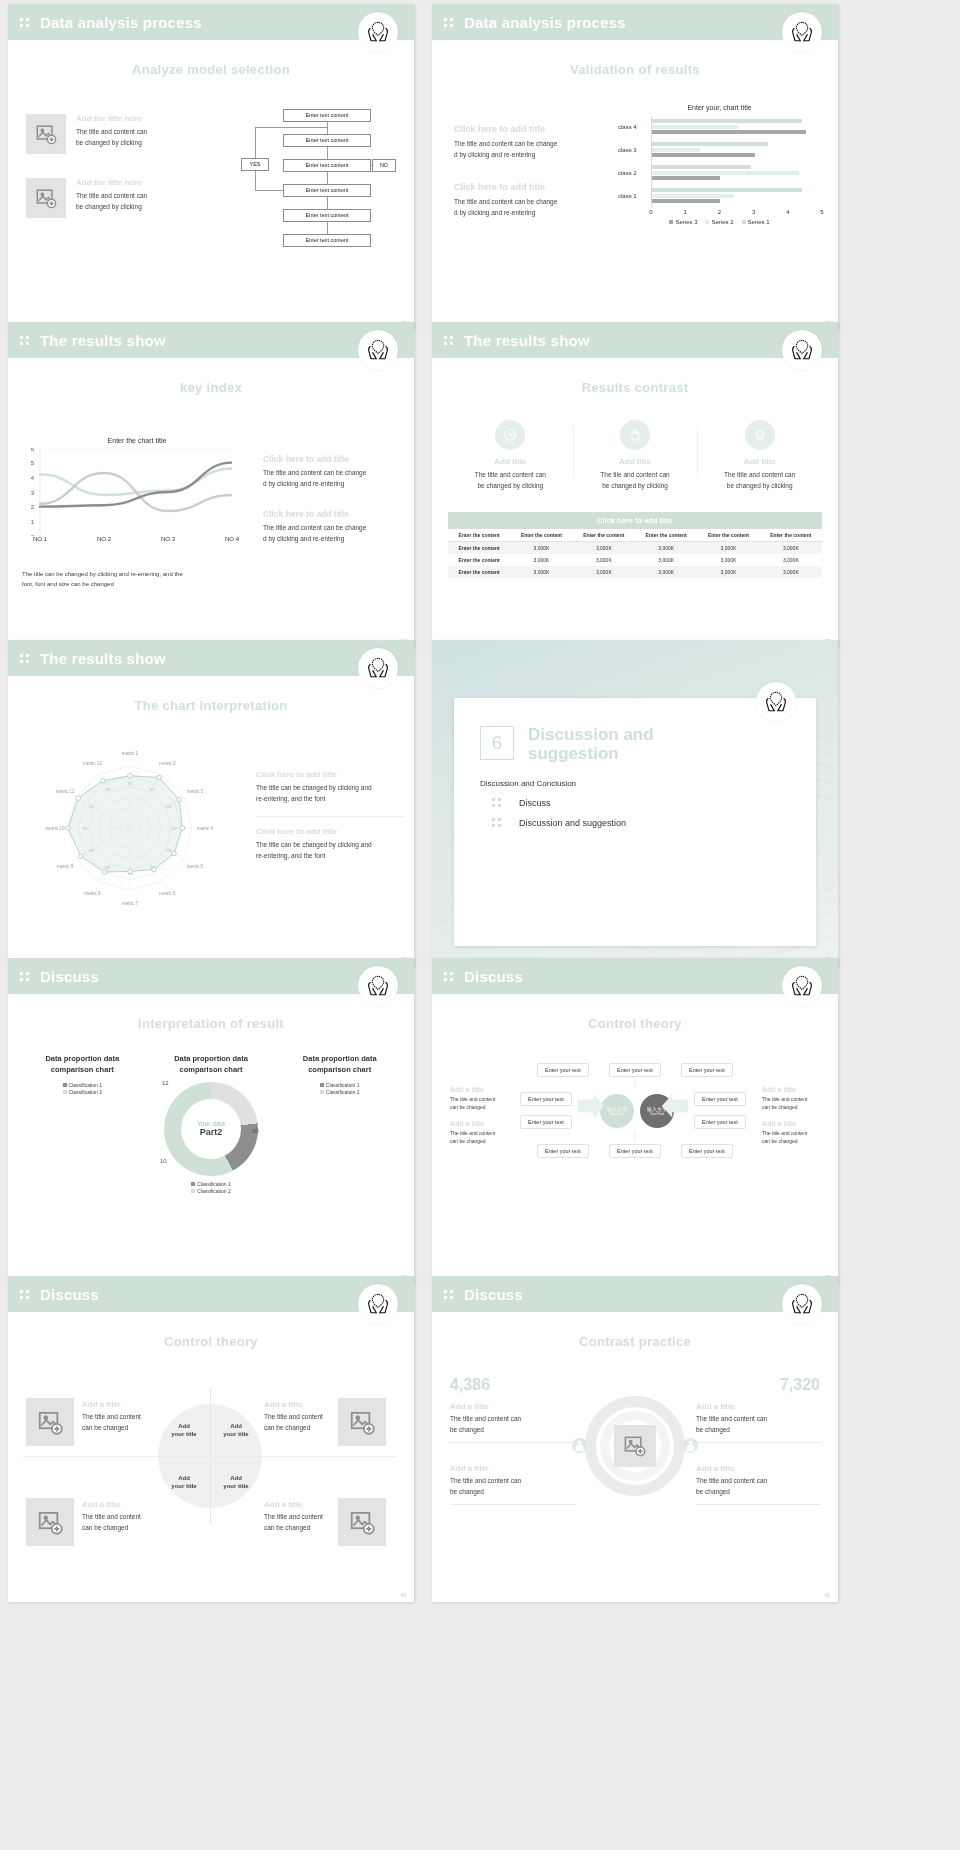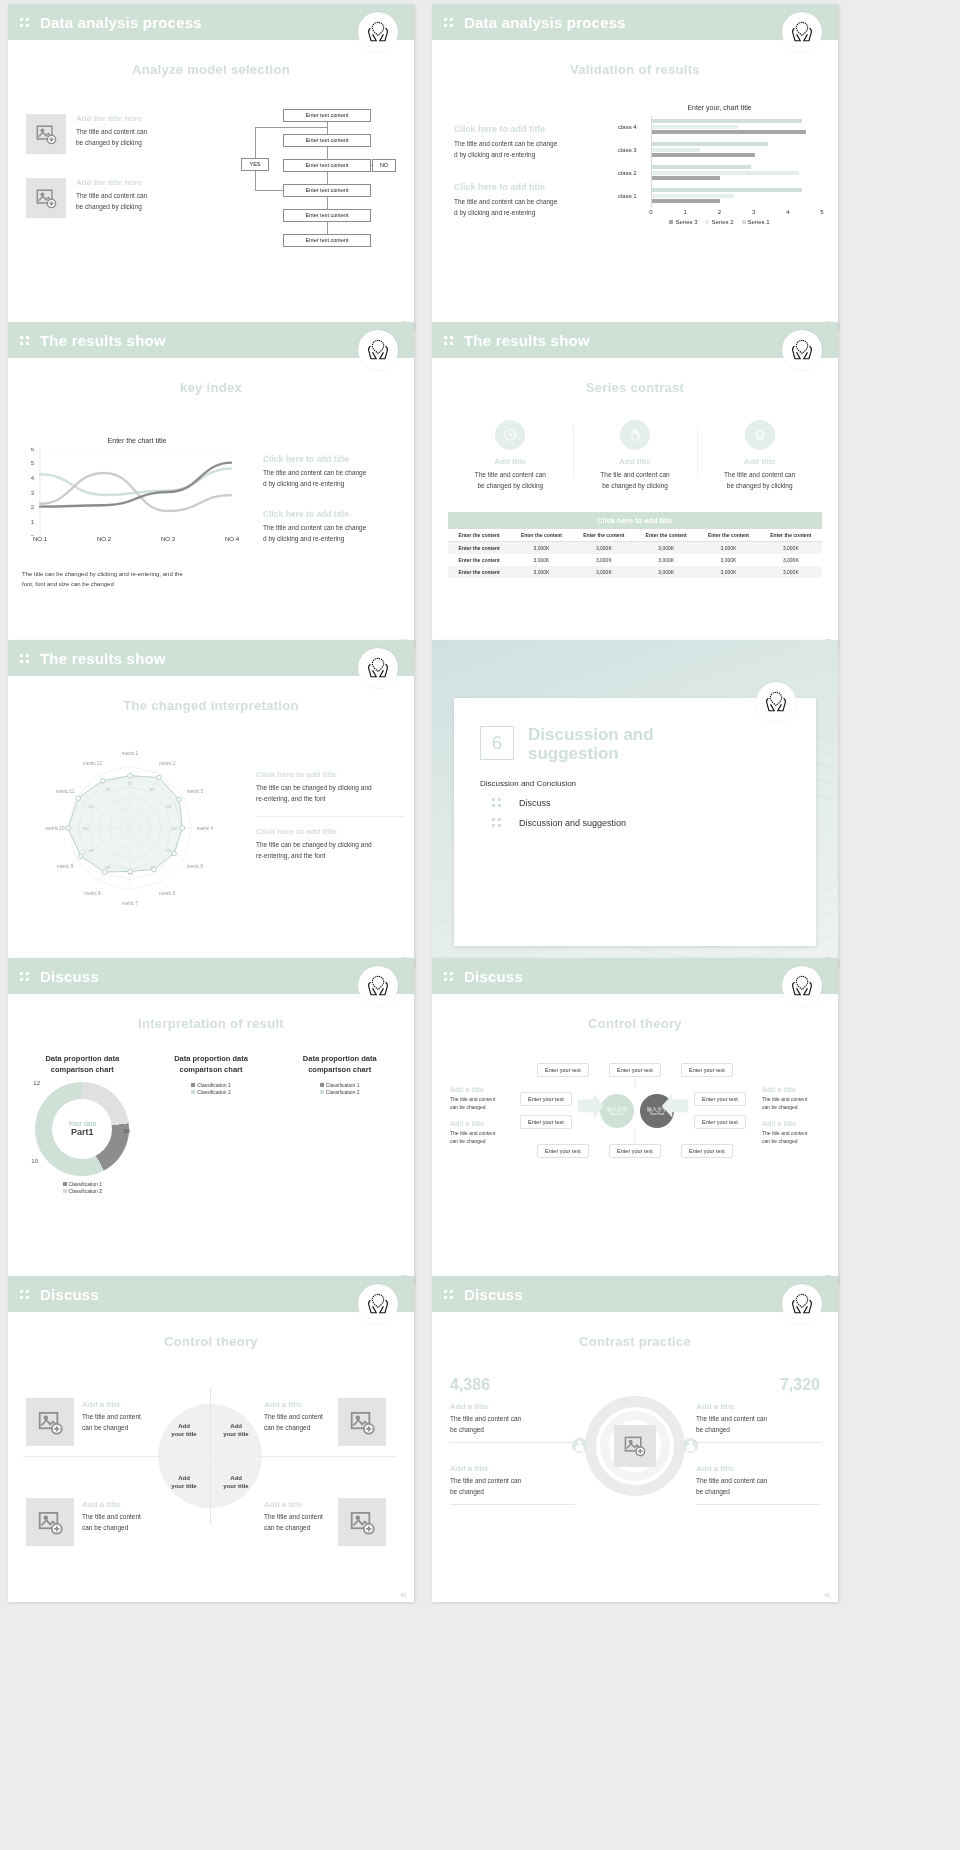--- a/index.html
+++ b/index.html
@@ -378,21 +378,21 @@
         </span>
       <span class="band-title">The results show</span>
     </div>
     <div class="logo">
       <svg viewBox="0 0 64 64" fill="none" stroke="#111" stroke-width="2.6">
         <path d="M32 10c-7 0-13 5-13 12 0 8 9 14 13 18 4-4 13-10 13-18 0-7-6-12-13-12z" stroke-dasharray="3 2"></path>
         <path d="M14 24c-3 2-4 6-3 10l5 18h12l-8-14" stroke-linecap="round"></path>
         <path d="M50 24c3 2 4 6 3 10l-5 18H36l8-14" stroke-linecap="round"></path>
       </svg>
     </div>
-    <div class="sect-title">Series contrast</div>
+    <div class="sect-title">Results contrast</div>
 
     <div class="cards">
       <div class="card">
         <div class="circ">
           <svg viewBox="0 0 24 24" fill="none" stroke="#fff" stroke-width="1.8">
               <circle cx="12" cy="12" r="9"></circle>
               <path d="M12 7v5l3 2"></path>
             </svg>
         </div>
         <h4 class="ghost-title">Add title</h4>
@@ -476,21 +476,21 @@
         </span>
       <span class="band-title">The results show</span>
     </div>
     <div class="logo">
       <svg viewBox="0 0 64 64" fill="none" stroke="#111" stroke-width="2.6">
         <path d="M32 10c-7 0-13 5-13 12 0 8 9 14 13 18 4-4 13-10 13-18 0-7-6-12-13-12z" stroke-dasharray="3 2"></path>
         <path d="M14 24c-3 2-4 6-3 10l5 18h12l-8-14" stroke-linecap="round"></path>
         <path d="M50 24c3 2 4 6 3 10l-5 18H36l8-14" stroke-linecap="round"></path>
       </svg>
     </div>
-    <div class="sect-title">The changed interpretation</div>
+    <div class="sect-title">The chart interpretation</div>
 
     <div class="radar" id="radar-chart"><svg viewBox="0 0 225 175" width="225" height="175">
           <path d="M112 77.66666666666667L117.16666666666667 79.0510708275608L120.9489291724392 82.83333333333333L122.33333333333333 88L120.9489291724392 93.16666666666667L117.16666666666667 96.9489291724392L112 98.33333333333333L106.83333333333334 96.9489291724392L103.0510708275608 93.16666666666667L101.66666666666667 88L103.0510708275608 82.83333333333333L106.83333333333333 79.0510708275608Z" fill="none" stroke="#e2e2e2" stroke-width=".5"></path>
           <path d="M112 67.33333333333333L122.33333333333333 70.1021416551216L129.8978583448784 77.66666666666667L132.66666666666666 88L129.8978583448784 98.33333333333333L122.33333333333333 105.8978583448784L112 108.66666666666667L101.66666666666667 105.8978583448784L94.1021416551216 98.33333333333334L91.33333333333333 88L94.1021416551216 77.66666666666666L101.66666666666666 70.10214165512161Z" fill="none" stroke="#e2e2e2" stroke-width=".5"></path>
           <path d="M112 57L127.5 61.1532124826824L138.8467875173176 72.5L143 88L138.8467875173176 103.5L127.5 114.84678751731761L112 119L96.5 114.84678751731761L85.1532124826824 103.50000000000001L81 88L85.1532124826824 72.5L96.49999999999999 61.153212482682406Z" fill="none" stroke="#e2e2e2" stroke-width=".5"></path>
           <path d="M112 46.666666666666664L132.66666666666666 52.2042833102432L147.7957166897568 67.33333333333333L153.33333333333334 88L147.7957166897568 108.66666666666666L132.66666666666666 123.7957166897568L112 129.33333333333334L91.33333333333334 123.7957166897568L76.2042833102432 108.66666666666669L70.66666666666666 88L76.2042833102432 67.33333333333333L91.33333333333331 52.20428331024321Z" fill="none" stroke="#e2e2e2" stroke-width=".5"></path>
           <path d="M112 36.333333333333336L137.83333333333331 43.255354137804005L156.744645862196 62.16666666666667L163.66666666666666 88L156.744645862196 113.83333333333333L137.83333333333331 132.744645862196L112 139.66666666666666L86.16666666666669 132.744645862196L67.255354137804 113.83333333333334L60.333333333333336 88L67.255354137804 62.16666666666666L86.16666666666664 43.25535413780402Z" fill="none" stroke="#e2e2e2" stroke-width=".5"></path>
           <path d="M112 26L143 34.3064249653648L165.6935750346352 57L174 88L165.69357503463522 118.99999999999999L143 141.69357503463522L112 150L81.00000000000001 141.69357503463522L58.30642496536481 119.00000000000003L50 88.00000000000001L58.306424965364805 56.99999999999999L80.99999999999997 34.30642496536482Z" fill="none" stroke="#e2e2e2" stroke-width=".5"></path>
           <line x1="112" y1="88" x2="112" y2="26" stroke="#ececec" stroke-width=".5"></line>
           <text x="112" y="15" text-anchor="middle" font-size="4.6" fill="#9a9a9a">metric 1</text>
@@ -633,35 +633,35 @@
       <svg viewBox="0 0 64 64" fill="none" stroke="#111" stroke-width="2.6">
         <path d="M32 10c-7 0-13 5-13 12 0 8 9 14 13 18 4-4 13-10 13-18 0-7-6-12-13-12z" stroke-dasharray="3 2"></path>
         <path d="M14 24c-3 2-4 6-3 10l5 18h12l-8-14" stroke-linecap="round"></path>
         <path d="M50 24c3 2 4 6 3 10l-5 18H36l8-14" stroke-linecap="round"></path>
       </svg>
     </div>
     <div class="sect-title">Interpretation of result</div>
     <div class="donuts" id="donut-row">
         <div class="dn">
           <h5><span>Data proportion data</span><br><span>comparison chart</span></h5>
+          <div class="dleg"><span class="sw" style="background:#8d8d8d"></span>Classification 1<br><span class="sw" style="background:#cfe0d7"></span>Classification 2</div>
+        </div>
+        <div class="dn">
+          <h5><span>Data proportion data</span><br><span>comparison chart</span></h5>
           <div class="dwrap">
             <div style="position: absolute; inset: 0px; border-radius: 50%; background: conic-gradient(rgb(224, 224, 224) 0deg, rgb(224, 224, 224) 83.0769deg, rgb(141, 141, 141) 83.0769deg, rgb(141, 141, 141) 152.308deg, rgb(207, 224, 215) 152.308deg, rgb(207, 224, 215) 360deg);"></div>
             <div style="position: absolute; inset: 17px; border-radius: 50%; background: rgb(255, 255, 255);"></div>
             <div class="dcenter">
               <span class="a">Your data</span>
-              <span class="b">Part1</span>
+              <span class="b">Part2</span>
             </div>
             <span class="dlbl" style="left: -2px; top: -2px;">12</span>
             <span class="dlbl" style="left: -4px; top: 76px;">10</span>
             <span class="dlbl" style="left: 88px; top: 46px;">30</span>
           </div>
-          <div class="dleg"><span class="sw" style="background:#8d8d8d"></span>Classification 1<br><span class="sw" style="background:#cfe0d7"></span>Classification 2</div>
-        </div>
-        <div class="dn">
-          <h5><span>Data proportion data</span><br><span>comparison chart</span></h5>
           <div class="dleg"><span class="sw" style="background:#8d8d8d"></span>Classification 1<br><span class="sw" style="background:#cfe0d7"></span>Classification 2</div>
         </div>
         <div class="dn">
           <h5><span>Data proportion data</span><br><span>comparison chart</span></h5>
           <div class="dleg"><span class="sw" style="background:#8d8d8d"></span>Classification 1<br><span class="sw" style="background:#cfe0d7"></span>Classification 2</div>
         </div>
       </div>
     <div class="pnum">38</div>
   </div>
 

